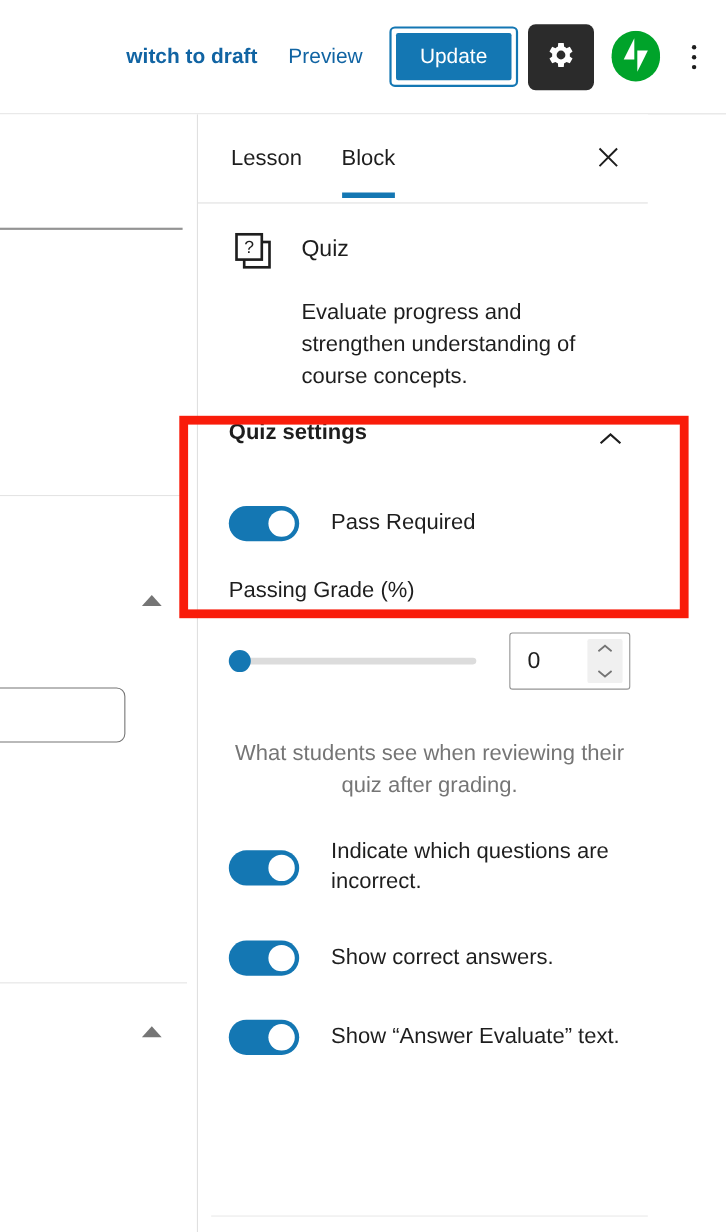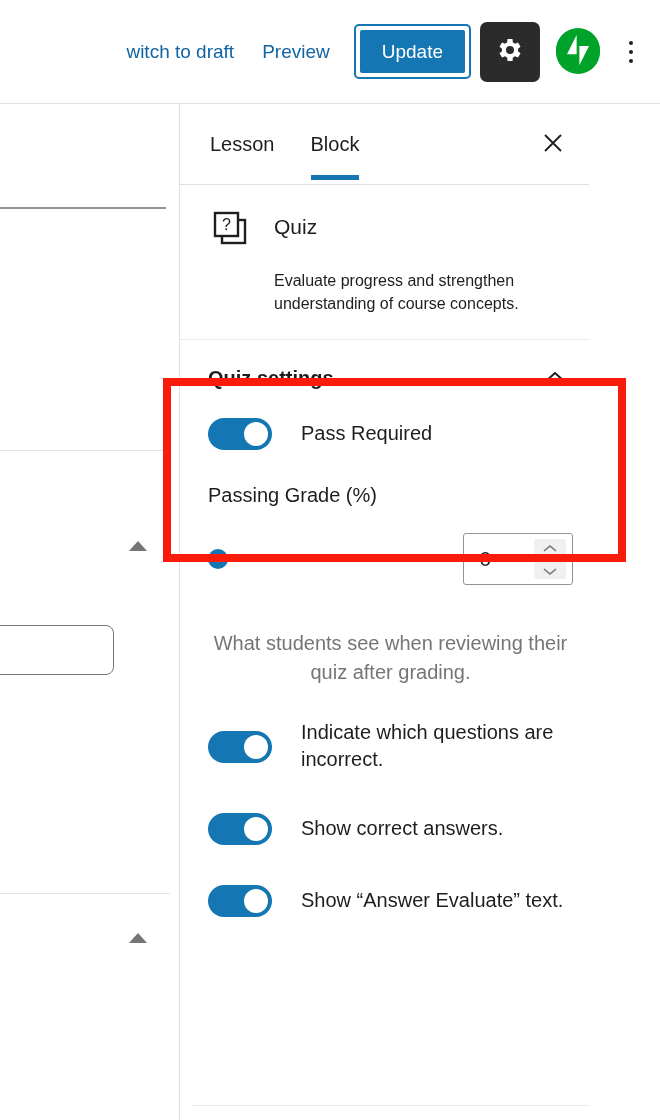--- a/index.html
+++ b/index.html
@@ -37,21 +37,21 @@
     color: #1164a3;
     font-size: 19px;
     line-height: 1;
     padding: 8px 14px;
     background: none;
     border: none;
     cursor: pointer;
     white-space: nowrap;
     font-family: "Liberation Sans", sans-serif;
   }
-  #switch-draft { margin-left: 0; padding-left: 0; }
+  #switch-draft { margin-left: 0; padding-left: 0; font-weight: bold; }
   #preview-btn { margin-right: 10px; }
 
   #update-wrap {
     position: relative;
     padding: 4px;
     border: 2px solid #1477b3;
     border-radius: 5px;
     margin-right: 9px;
   }
   #update-btn {
@@ -215,33 +215,32 @@
   }
   #block-title {
     font-size: 21px;
     color: #1e1e1e;
     line-height: 1;
     padding-top: 9px;
   }
   #block-desc {
     margin-top: 14px;
     margin-left: 66px;
-    font-size: 16px;
+    font-size: 20px;
     line-height: 1.45;
     color: #1e1e1e;
     max-width: 400px;
   }
 
   
   #quiz-settings {
     padding: 0 16px 0 28px;
   }
   #quiz-settings-header {
     display: flex;
-    align-items: center;
     justify-content: space-between;
     height: 76px;
     cursor: pointer;
     gap: 34px;
   }
   #quiz-settings-title {
     font-size: 20px;
     font-weight: bold;
     color: #1e1e1e;
   }

